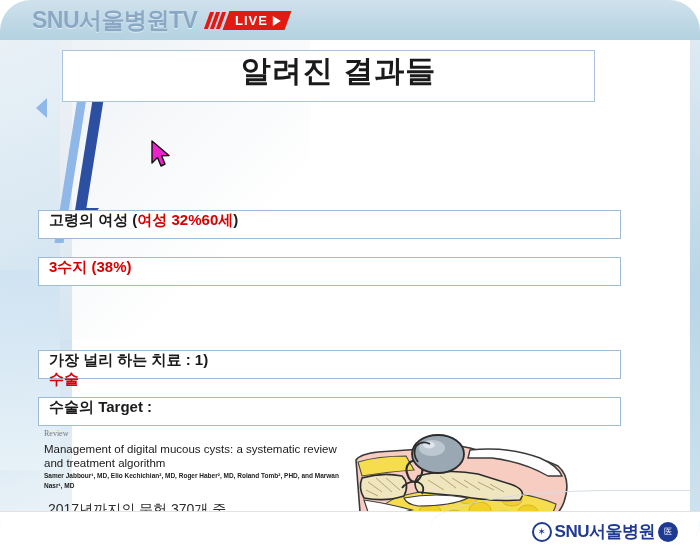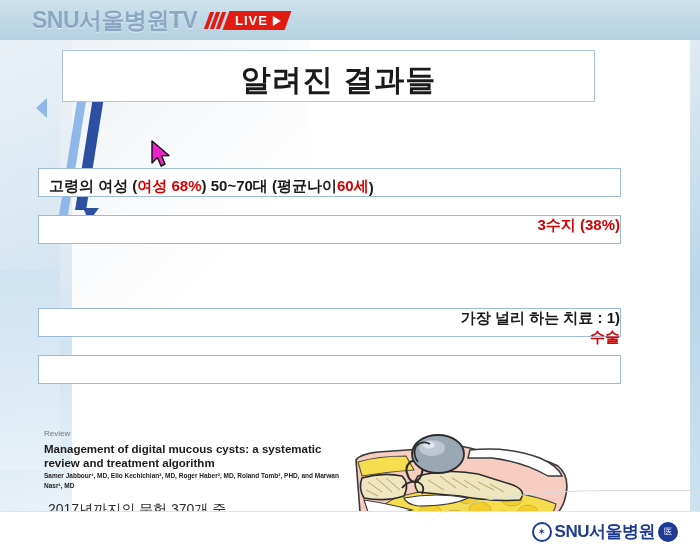--- a/index.html
+++ b/index.html
@@ -11,20 +11,21 @@
     font-family: "Liberation Sans", "DejaVu Sans", sans-serif;
     background: #ffffff;
   }
 
   .screen {
     position: relative;
     width: 700px;
     height: 551px;
     overflow: hidden;
     background: #ffffff;
+    border-radius: 31px;
   }
 
   
   .header-bar {
     position: absolute;
     left: 0; top: 0;
     width: 700px; height: 40px;
     background: linear-gradient(180deg, #cfe2ec 0%, #bfd8e6 55%, #b4d2e2 100%);
     display: flex;
     align-items: center;
@@ -140,45 +141,46 @@
   }
 
   
   .title-box {
     position: absolute;
     left: 62px; top: 10px;
     width: 533px; height: 52px;
     border: 1px solid #aac4dd;
     background: #ffffff;
     display: flex;
-    align-items: flex-end;
+    align-items: flex-start;
     justify-content: center;
     z-index: 10;
     padding-left: 20px;
   }
   .title-text {
     font-size: 30px;
     font-weight: bold;
     color: #1a1a1a;
     letter-spacing: 1px;
   }
 
   
   .row-box {
     position: absolute;
     left: 38px;
     width: 583px;
     height: 29px;
     border: 1px solid #9dbad6;
     background: #ffffff;
     display: flex;
-    align-items: flex-end;
+    align-items: flex-start;
     padding-left: 10px;
     z-index: 10;
     white-space: nowrap;
+    margin-top: 42px;
   }
   .row-box .seg {
     font-size: 15px;
     font-weight: bold;
     color: #1a1a1a;
   }
   .row-box .seg.red { color: #d60000; }
   .row-1 { top: 128px; }
   .row-2 { top: 175px; flex-direction: column; }
   .row-3 { top: 221px; }
@@ -189,25 +191,25 @@
   .paper {
     position: absolute;
     left: 44px; top: 389px;
     width: 300px;
     z-index: 10;
   }
   .paper-kicker {
     font-size: 8px;
     color: #777777;
     margin-bottom: 4px;
-    font-family: Liberation Sans, sans-serif;
+    font-family: Liberation Serif, serif;
   }
   .paper-title {
     font-size: 11.5px;
-    font-weight: bold;
+    font-weight: normal;
     color: #1a1a1a;
     line-height: 1.25;
   }
   .paper-authors {
     font-size: 6.5px;
     color: #222222;
     line-height: 1.5;
     font-weight: bold;
   }
 
@@ -335,33 +337,33 @@
     <div class="stripe stripe-dark"></div>
     <div class="stripe-arrow"></div>
     <div class="stripe-arrow2"></div>
 
     <div class="title-box">
       <div class="title-text">알려진 결과들</div>
     </div>
 
     <div class="row-box row-1">
         <span class="seg">고령의 여성 (</span>
-        <span class="seg red">여성 68%</span>
-        <span class="seg">)  50~70대 (평균나이 </span>
+        <span class="seg red">여성 32%</span>
         <span class="seg red">60세</span>
         <span class="seg">)</span>
       </div>
     <div class="row-box row-2">
         <span class="seg red">3수지 (38%)</span>
       </div>
     <div class="row-box row-4">
         <span class="seg">가장 널리 하는 치료 : 1) </span>
         <span class="seg red">수술</span>
       </div>
     <div class="row-box row-5">
+        <span class="seg">수술의 Target : </span>
       </div>
 
     <div class="paper">
       <div class="paper-kicker">Review</div>
       <div class="paper-title">Management of digital mucous cysts: a systematic review and treatment algorithm</div>
       <div class="paper-authors">Samer Jabbour¹, MD, Elio Kechichian², MD, Roger Haber², MD, Roland Tomb², PHD, and Marwan Nasr¹, MD</div>
     </div>
 
     <div class="summary">2017년까지의 문헌 370개 중
 40개를 엄선하여 결과를 종합.</div>

